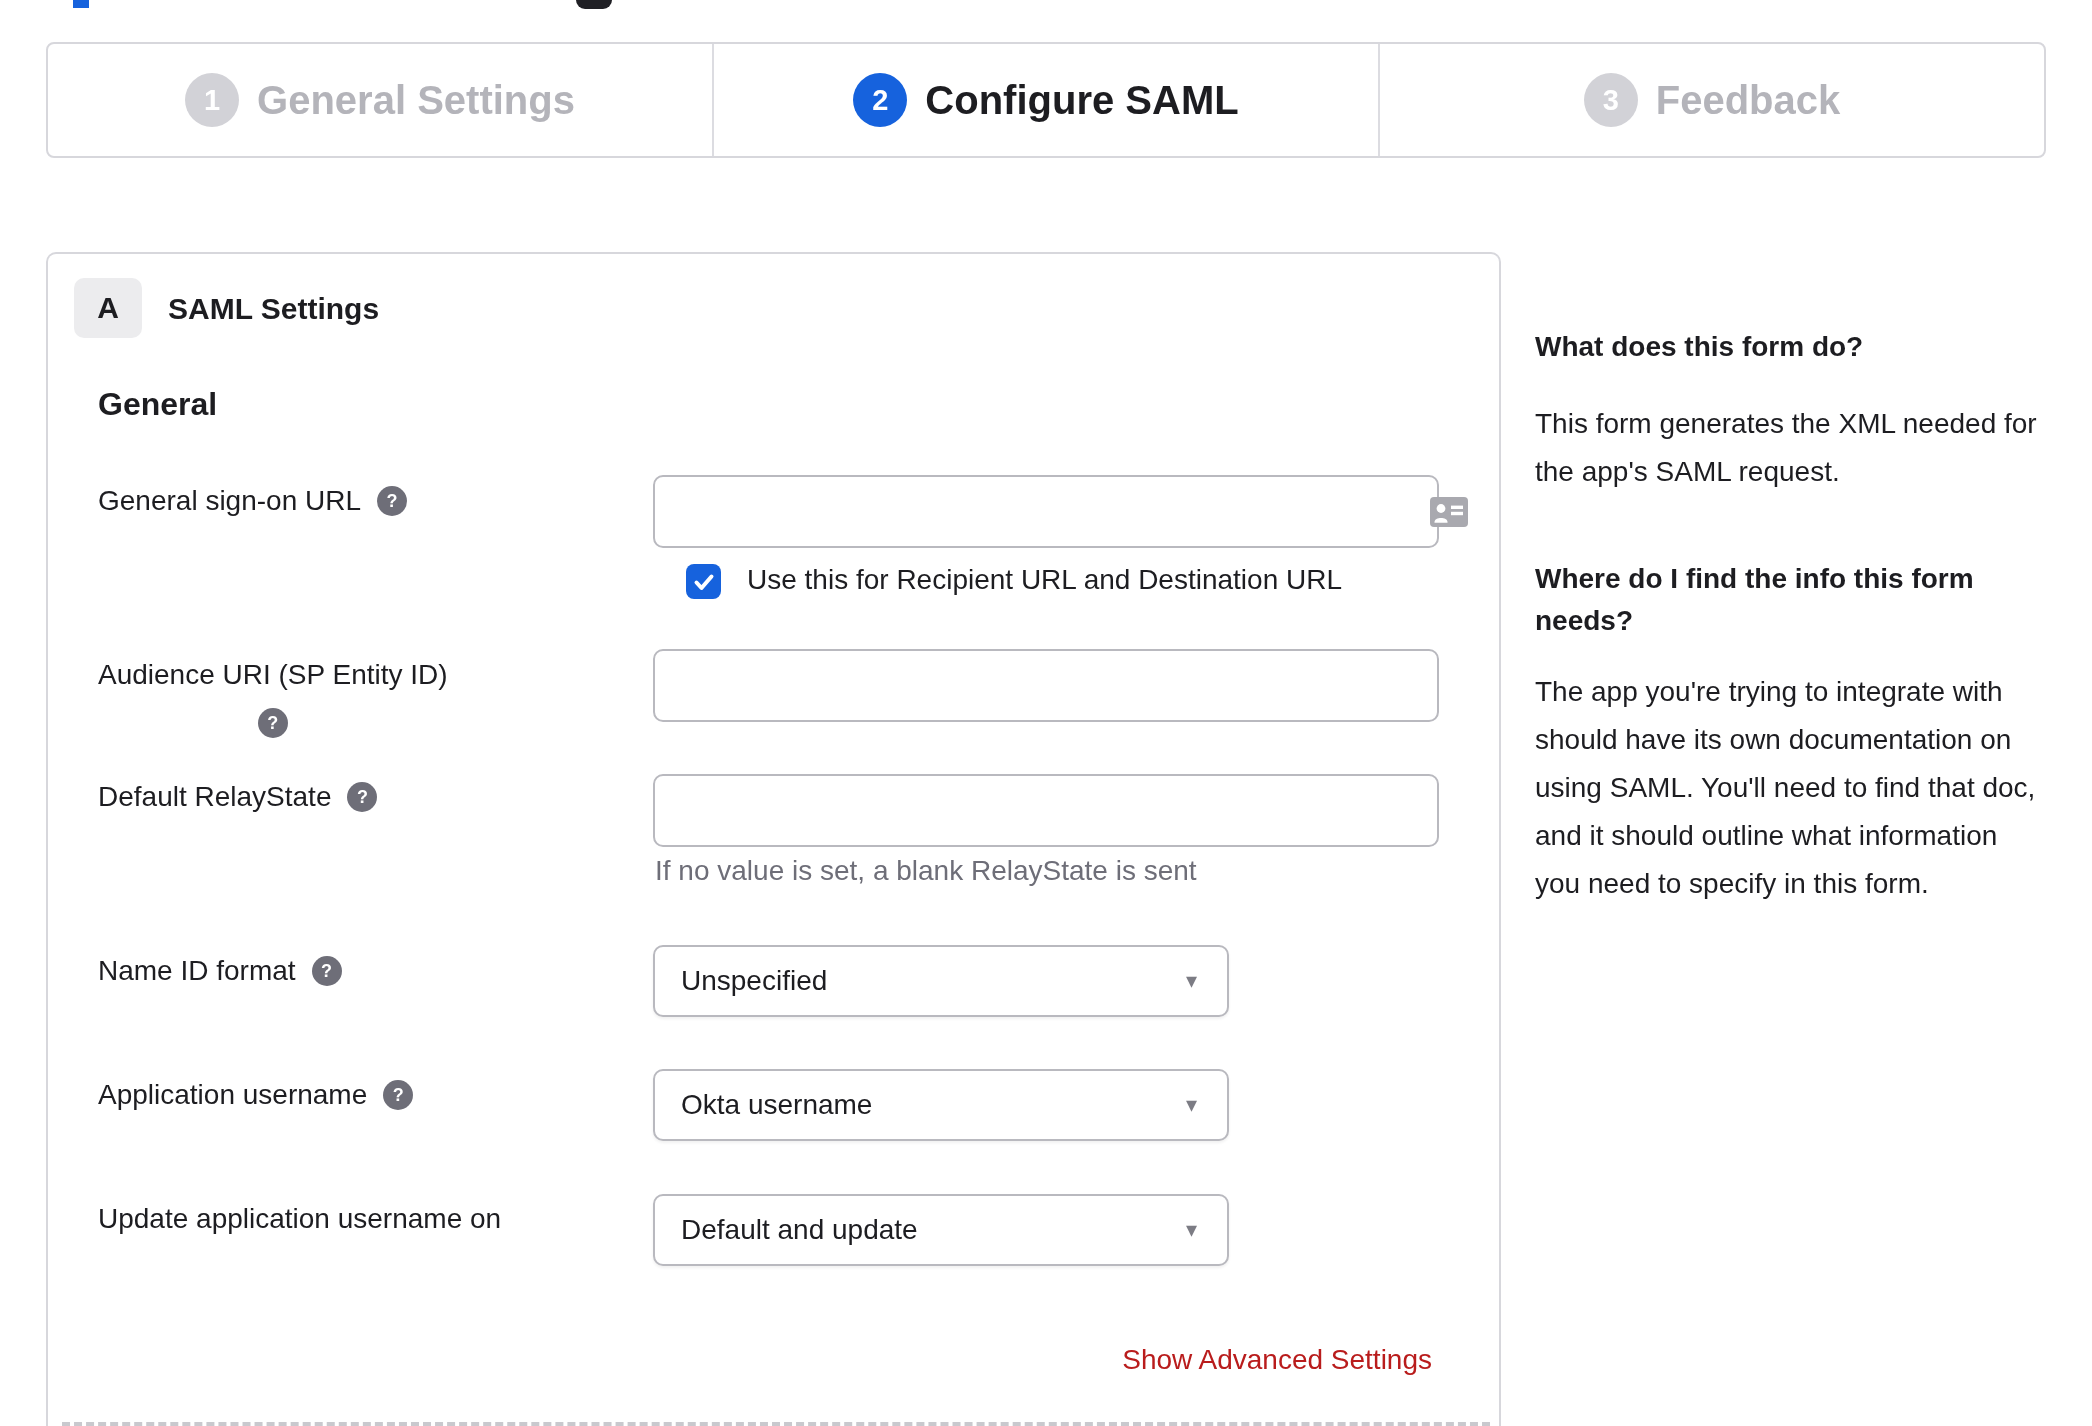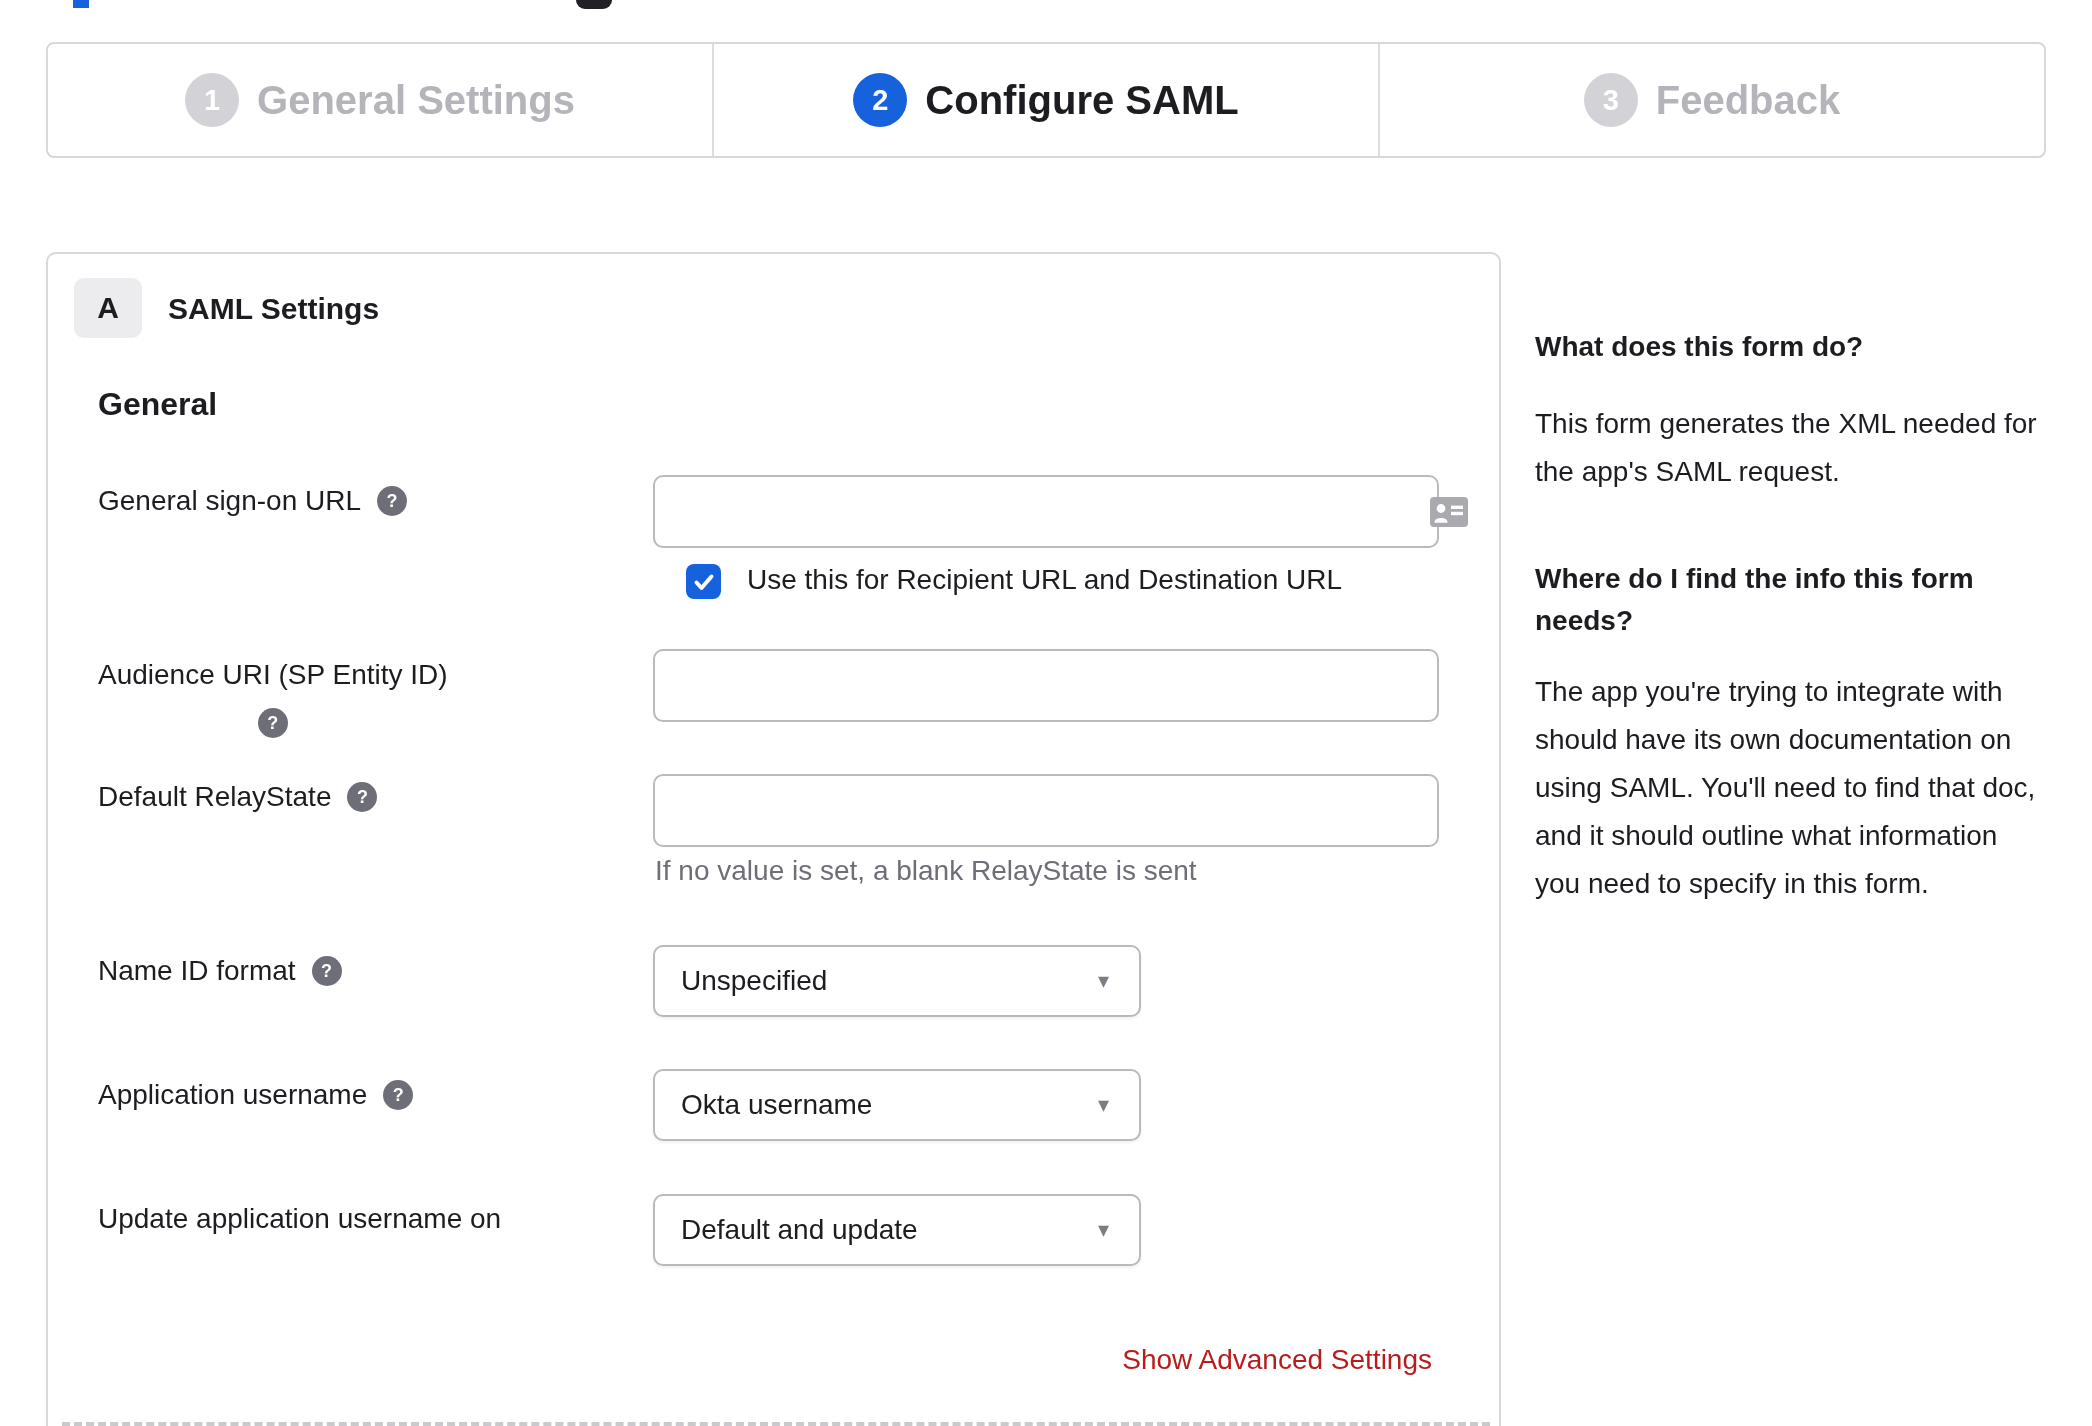--- a/index.html
+++ b/index.html
@@ -89,21 +89,21 @@
   .checkbox {
     width: 35px; height: 35px; border-radius: 8px;
     background: #1662dd; display: flex; align-items: center; justify-content: center;
     cursor: pointer; flex: 0 0 auto;
   }
   .checkbox-label { font-size: 28px; color: #1d1d21; }
 
   .hint { position: absolute; left: 607px; font-size: 28px; color: #6e6e78; }
 
   .dropdown {
-    position: absolute; left: 605px; width: 488px; height: 72px;
+    position: absolute; left: 605px; width: 576px; height: 72px;
     border: 2px solid #b9b9bf; border-radius: 10px;
     background: #fff; box-shadow: 0 2px 3px rgba(0,0,0,0.06);
     display: flex; align-items: center;
     padding: 0 30px 0 26px; cursor: pointer;
   }
   .dropdown-value { font-size: 28px; color: #1d1d21; flex: 1 1 auto; }
   .dropdown-caret { font-size: 22px; color: #7c7c84; flex: 0 0 auto; }
 
   .advanced-link {
     position: absolute; right: 67px; top: 1090px;

